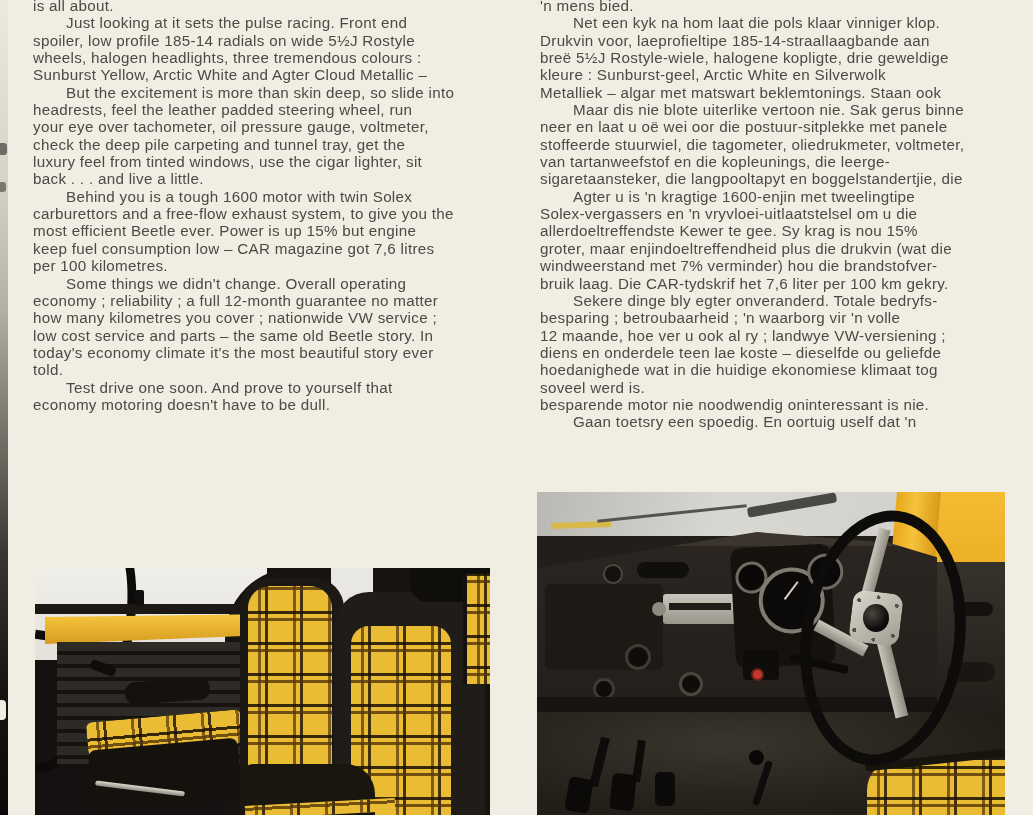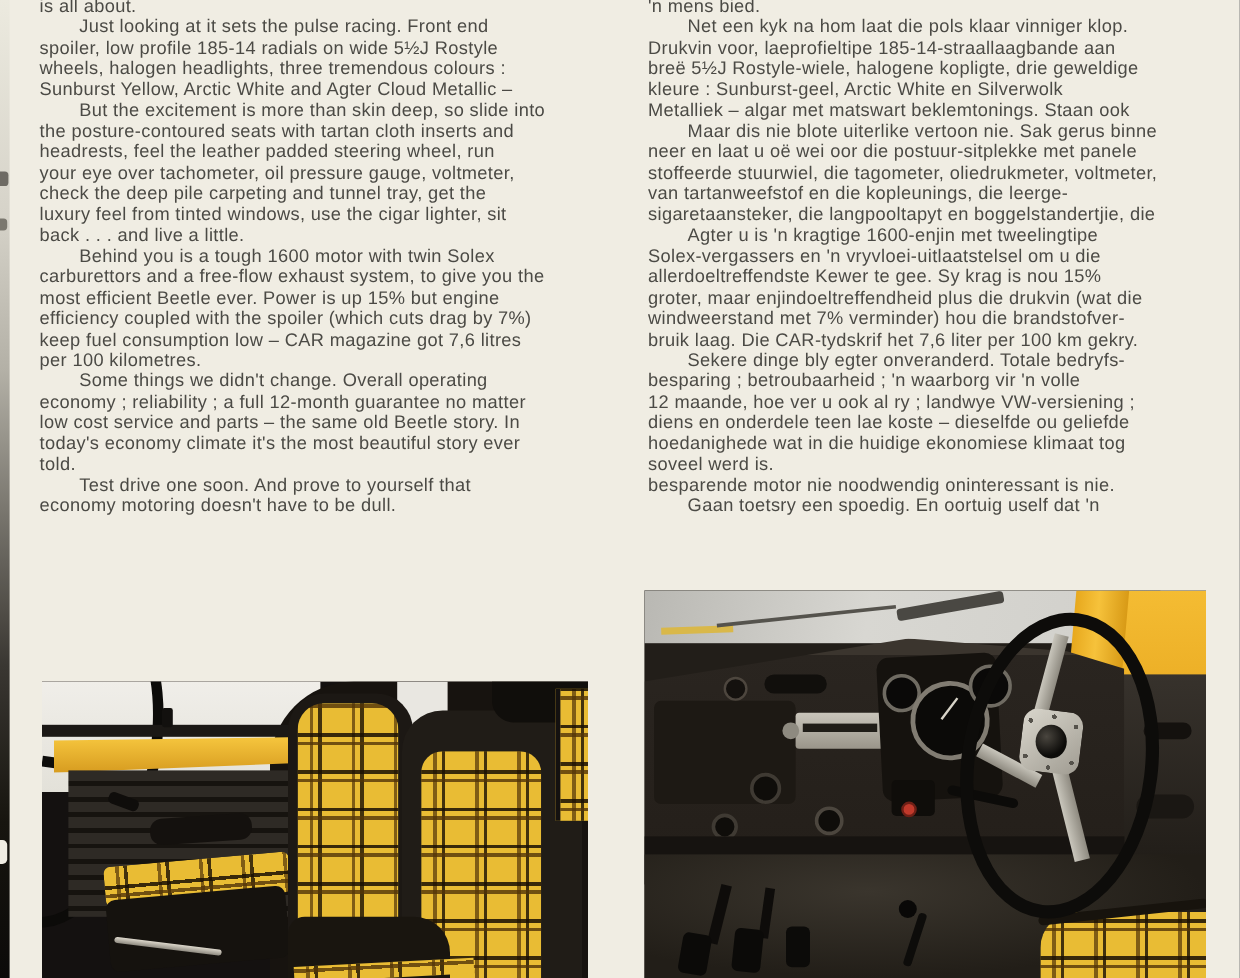--- a/index.html
+++ b/index.html
@@ -163,34 +163,33 @@
   <div class="edge-bit" id="edge-tick2"></div>
   <div class="edge-bit" id="edge-notch"></div>
 
   <div class="col" id="col-en">
       <div class="line">is all about.</div>
       <div class="line indent">Just looking at it sets the pulse racing. Front end</div>
       <div class="line">spoiler, low profile 185-14 radials on wide 5½J Rostyle</div>
       <div class="line">wheels, halogen headlights, three tremendous colours :</div>
       <div class="line">Sunburst Yellow, Arctic White and Agter Cloud Metallic –</div>
       <div class="line indent">But the excitement is more than skin deep, so slide into</div>
-      <div class="line">the posture-contoured seats with tartan cloth inserts and</div>
       <div class="line">headrests, feel the leather padded steering wheel, run</div>
       <div class="line">your eye over tachometer, oil pressure gauge, voltmeter,</div>
       <div class="line">check the deep pile carpeting and tunnel tray, get the</div>
       <div class="line">luxury feel from tinted windows, use the cigar lighter, sit</div>
       <div class="line">back . . . and live a little.</div>
       <div class="line indent">Behind you is a tough 1600 motor with twin Solex</div>
       <div class="line">carburettors and a free-flow exhaust system, to give you the</div>
       <div class="line">most efficient Beetle ever. Power is up 15% but engine</div>
-      <div class="line">efficiency coupled with the spoiler (which cuts drag by 7%)</div>
       <div class="line">keep fuel consumption low – CAR magazine got 7,6 litres</div>
       <div class="line">per 100 kilometres.</div>
       <div class="line indent">Some things we didn't change. Overall operating</div>
       <div class="line">economy ; reliability ; a full 12-month guarantee no matter</div>
+      <div class="line">how many kilometres you cover ; nationwide VW service ;</div>
       <div class="line">low cost service and parts – the same old Beetle story. In</div>
       <div class="line">today's economy climate it's the most beautiful story ever</div>
       <div class="line">told.</div>
       <div class="line indent">Test drive one soon. And prove to yourself that</div>
       <div class="line">economy motoring doesn't have to be dull.</div>
     </div>
   <div class="col" id="col-af">
       <div class="line">'n mens bied.</div>
       <div class="line indent">Net een kyk na hom laat die pols klaar vinniger klop.</div>
       <div class="line">Drukvin voor, laeprofieltipe 185-14-straallaagbande aan</div>

